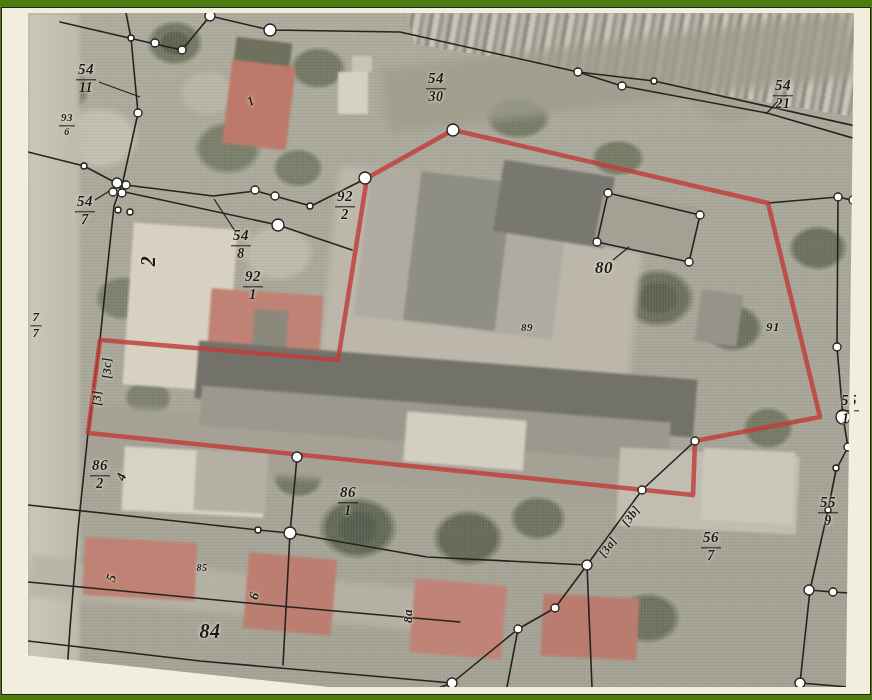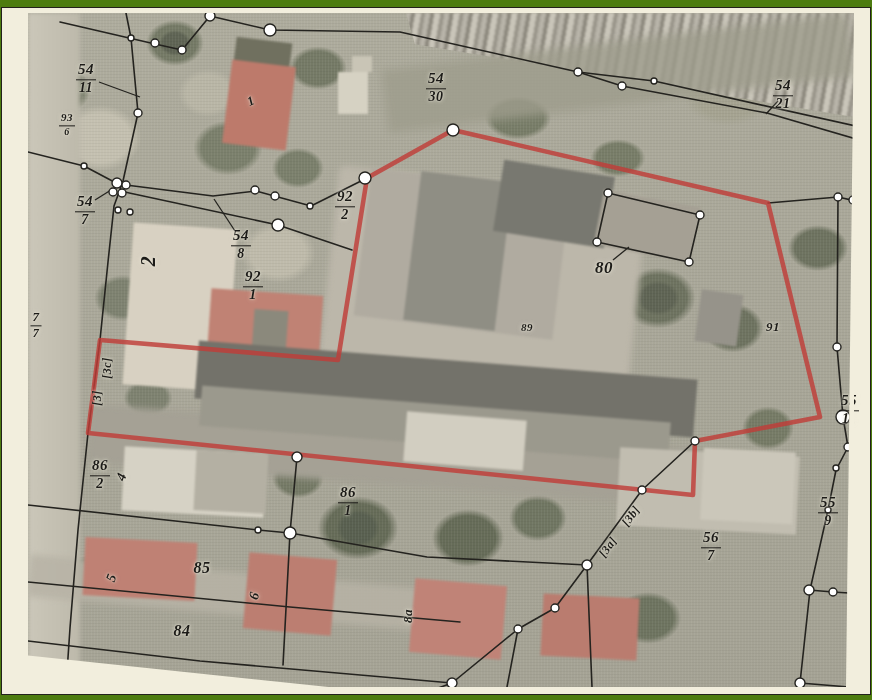--- a/index.html
+++ b/index.html
@@ -251,22 +251,22 @@
         <span class="num">86</span>
         <span class="den">2</span>
       </div>
       <div class="lbl" style="left: 348px; top: 502px; font-size: 15px; --r: 0deg;">
         <span class="num">86</span>
         <span class="den">1</span>
       </div>
       <div class="lbl single" style="left: 527px; top: 328px; font-size: 11px; --r: 0deg;"><span>89</span></div>
       <div class="lbl single" style="left: 762px; top: 327px; font-size: 13px; margin-left: 11px; --r: 0deg;"><span>91</span></div>
       <div class="lbl single" style="left: 604px; top: 268px; font-size: 17px; --r: 0deg;"><span>80</span></div>
-      <div class="lbl single" style="left: 202px; top: 568px; font-size: 16px; --r: 0deg;"><span>85</span></div>
-      <div class="lbl single" style="left: 182px; top: 631px; font-size: 16px; --r: 0deg;"><span>84</span></div>
+      <div class="lbl single" style="left: 202px; top: 568px; font-size: 10px; --r: 0deg;"><span>85</span></div>
+      <div class="lbl single" style="left: 210px; top: 631px; font-size: 20px; --r: 0deg;"><span>84</span></div>
       <div class="lbl single" style="left: 148px; top: 261px; font-size: 20px; --r: -90deg;"><span>2</span></div>
       <div class="lbl single" style="left: 251px; top: 101px; font-size: 13px; --r: -25deg;"><span>1</span></div>
       <div class="lbl single" style="left: 122px; top: 477px; font-size: 14px; --r: -70deg;"><span>4</span></div>
       <div class="lbl single" style="left: 112px; top: 578px; font-size: 14px; --r: -70deg;"><span>5</span></div>
       <div class="lbl single" style="left: 255px; top: 596px; font-size: 14px; --r: -75deg;"><span>6</span></div>
       <div class="lbl single" style="left: 408px; top: 616px; font-size: 13px; --r: -90deg;"><span>8a</span></div>
       <div class="lbl single" style="left: 107px; top: 368px; font-size: 12px; --r: -90deg;"><span>[3c]</span></div>
       <div class="lbl single" style="left: 97px; top: 398px; font-size: 12px; --r: -90deg;"><span>[3]</span></div>
       <div class="lbl single" style="left: 631px; top: 516px; font-size: 12px; --r: -54deg;"><span>[3b]</span></div>
       <div class="lbl single" style="left: 608px; top: 547px; font-size: 12px; --r: -54deg;"><span>[3a]</span></div>

